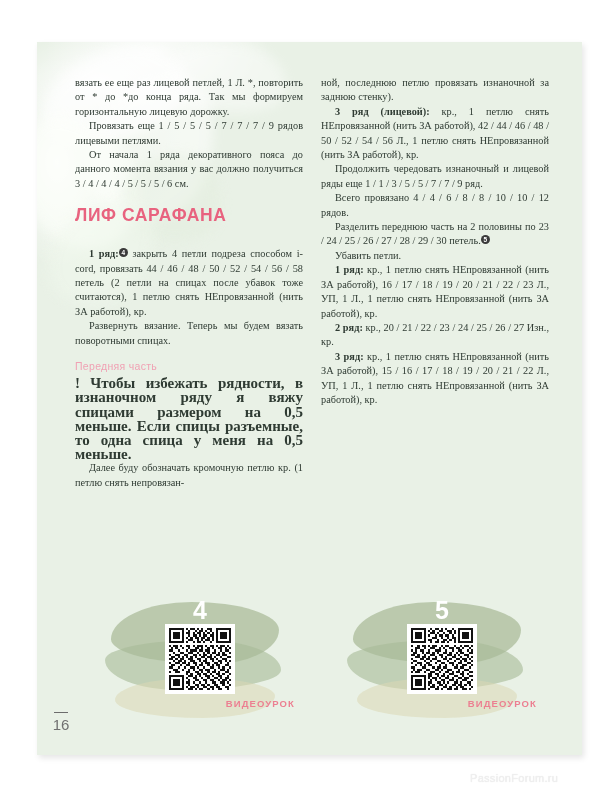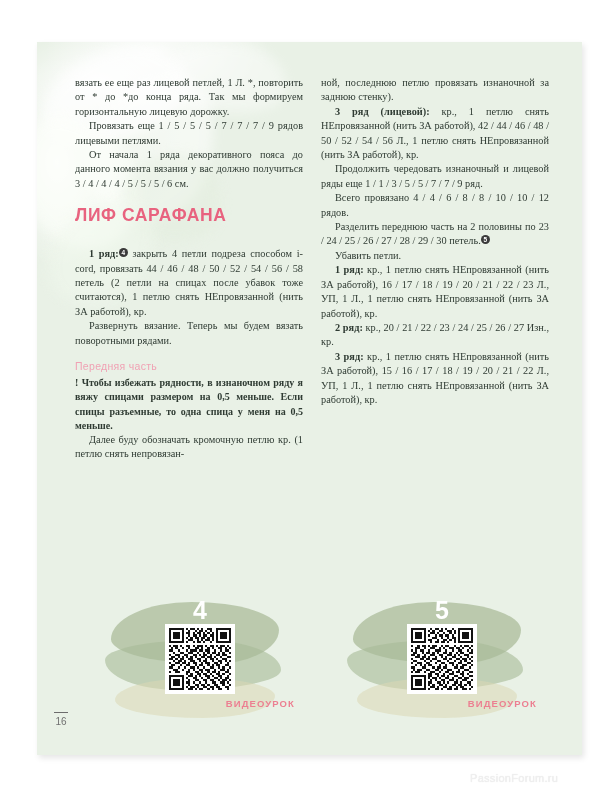--- a/index.html
+++ b/index.html
@@ -87,21 +87,21 @@
     height: 1px;
     background: #6c6c6c;
   }
   #page-number {
     position: absolute;
     left: 12px;
     top: 674px;
     width: 24px;
     text-align: center;
     font-family: "Liberation Sans", sans-serif;
-    font-size: 10px;
+    font-size: 15px;
     color: #707070;
   }
 
   
   #columns {
     position: absolute;
     left: 38px;
     top: 34px;
     width: 474px;
     height: 510px;
@@ -136,21 +136,21 @@
   h3.sub-title {
     font-family: "Liberation Sans", sans-serif;
     font-size: 10.5px;
     font-weight: normal;
     color: #f0a2b4;
     letter-spacing: .3px;
     margin: 12px 0 4px 0;
   }
   .note {
     font-family: "Liberation Serif", serif;
-    font-size: 10px;
+    font-size: 15px;
     line-height: 14.2px;
     font-weight: bold;
     color: #2f3b33;
     text-align: justify;
     text-indent: 0;
     margin: 0;
   }
   .badge {
     display: inline-block;
     width: 9px; height: 9px;
@@ -279,21 +279,21 @@
 
         <p class="para noind">вязать ее еще раз лицевой петлей, 1 Л. *, повторить от * до *до конца ряда. Так мы формируем горизонтальную лицевую дорожку.</p>
         <p class="para">Провязать еще 1 / 5 / 5 / 5 / 7 / 7 / 7 / 9 рядов лицевыми петлями.</p>
         <p class="para">От начала 1 ряда декоративного пояса до данного момента вязания у вас должно получиться 3 / 4 / 4 / 4 / 5 / 5 / 5 / 6 см.</p>
 
         <h2 class="section-title">ЛИФ САРАФАНА</h2>
 
 
         <p class="para"><b>1 ряд:</b><span class="badge">4</span><span> закрыть 4 петли подреза способом i-cord, провязать 44 / 46 / 48 / 50 / 52 / 54 / 56 / 58 петель (2 петли на спицах после убавок тоже считаются), 1 петлю снять НЕпровязанной (нить ЗА работой), кр.</span></p>
 
-        <p class="para">Развернуть вязание. Теперь мы будем вязать поворотными рядами.</p>
+        <p class="para">Развернуть вязание. Теперь мы будем вязать поворотными спицах.</p>
 
         <h3 class="sub-title">Передняя часть</h3>
 
         <p class="note">! Чтобы избежать рядности, в изнаночном ряду я вяжу спицами размером на 0,5 меньше. Если спицы разъемные, то одна спица у меня на 0,5 меньше.</p>
 
         <p class="para">Далее буду обозначать кромочную петлю кр. (1 петлю снять непровязан-</p>
       </div>
 
       <div class="column">
 

